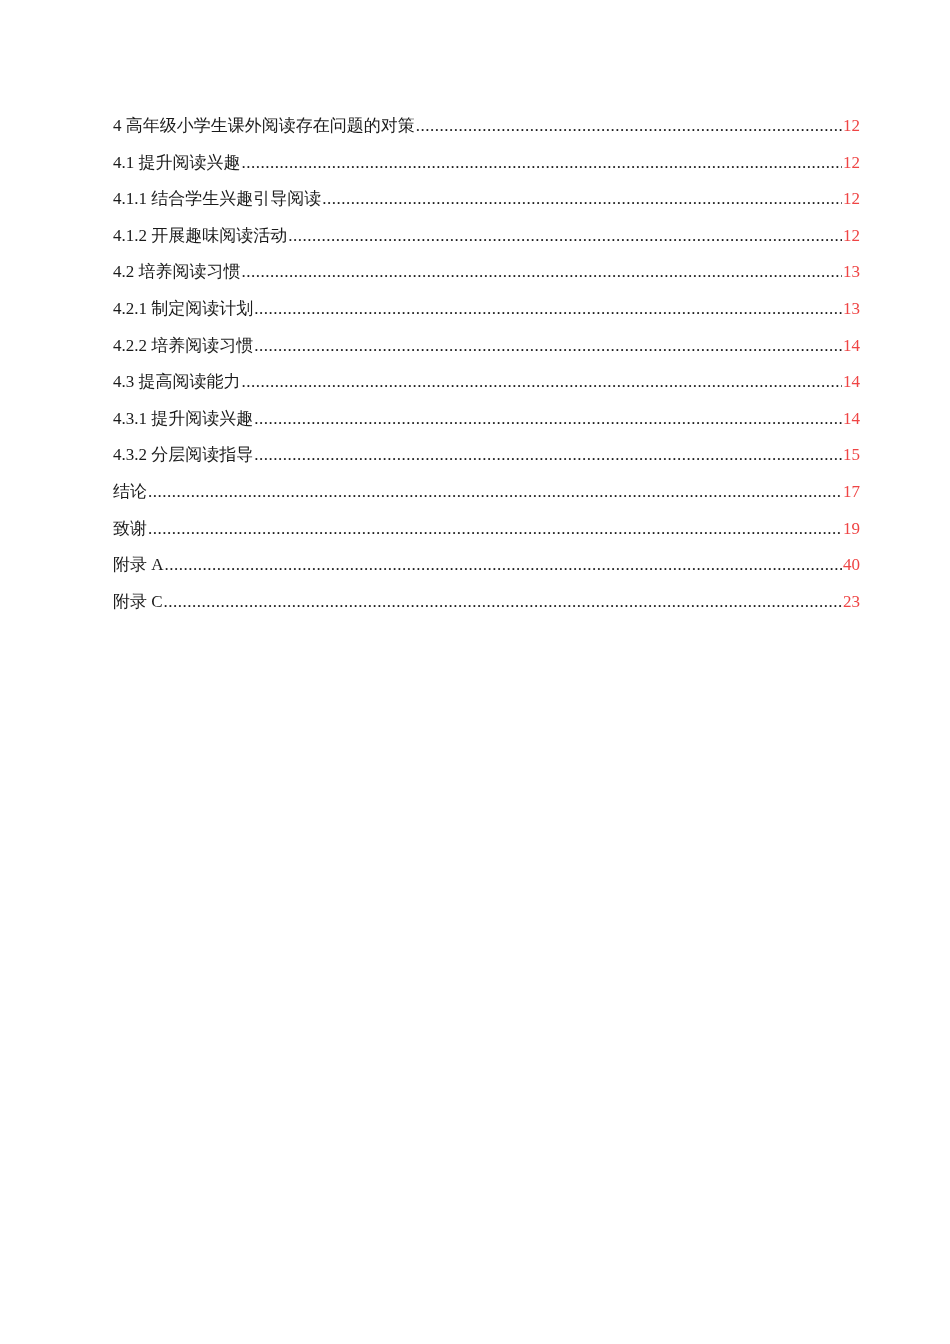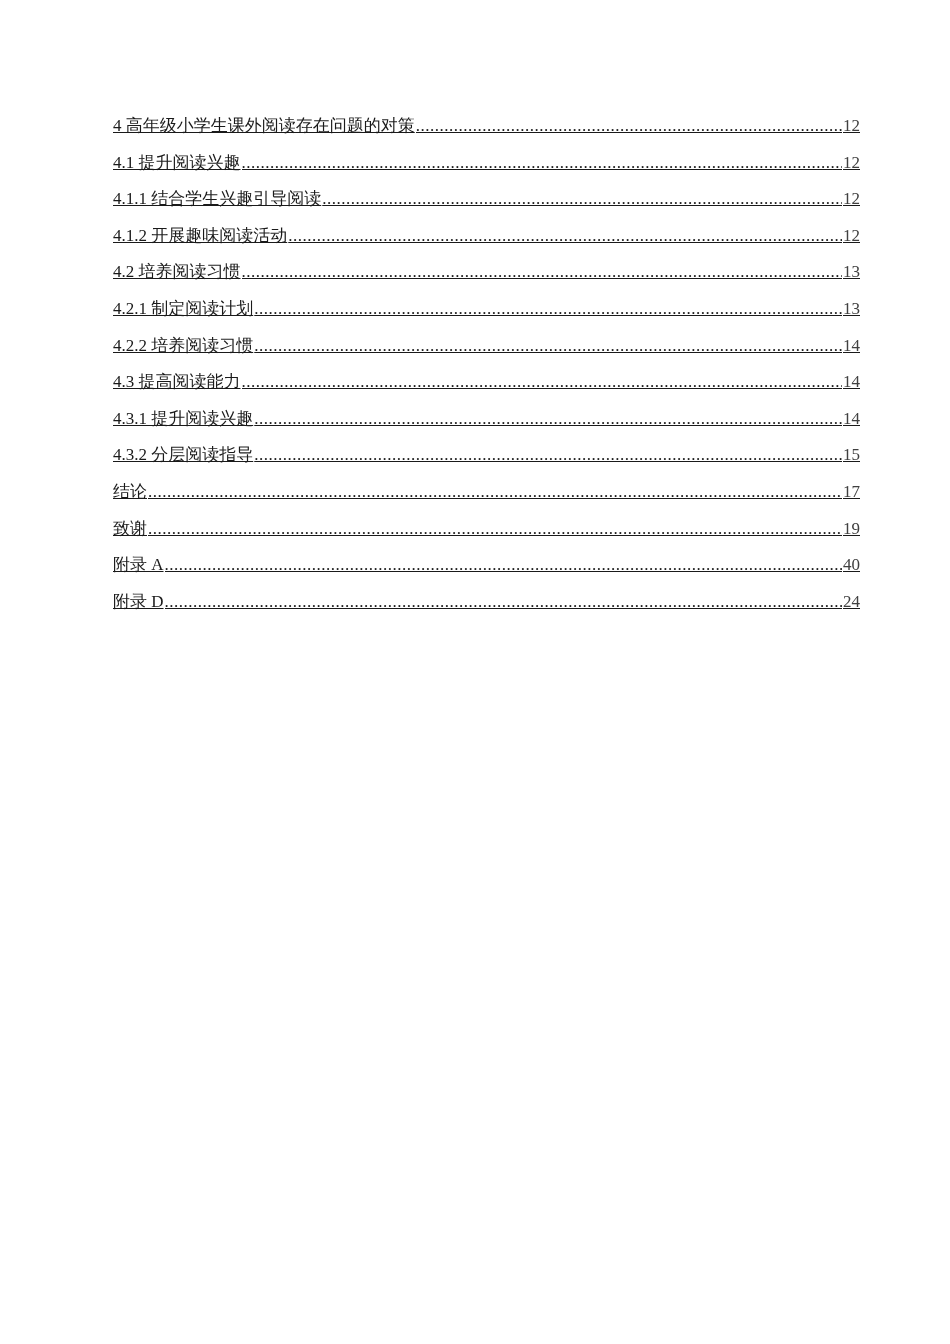--- a/index.html
+++ b/index.html
@@ -25,40 +25,39 @@
       list-style: none;
     }
     .toc-entry {
       display: flex;
       align-items: baseline;
       height: 36.6px;
       font-size: 17px;
       line-height: 24px;
       white-space: nowrap;
       cursor: pointer;
-      text-decoration: underline;
     }
     .toc-title {
       flex: 0 0 auto;
       color: #1a1a1a;
     }
     .toc-leader {
       flex: 1 1 auto;
       overflow: hidden;
       margin: 0 1px;
       color: #1a1a1a;
       letter-spacing: 0.5px;
     }
     .toc-leader::before {
       content: "................................................................................................................................................................................................................................................................................................";
     }
     .toc-page {
       flex: 0 0 auto;
       text-align: right;
-      color: #404040;
+      color: #ef4444;
     }
   </style>
 </head>
 <body>
 
 <ul class="toc">
   <li class="toc-entry">
     <span class="toc-title">4 高年级小学生课外阅读存在问题的对策</span>
     <span class="toc-leader"></span>
     <span class="toc-page">12</span>
@@ -117,17 +116,17 @@
     <span class="toc-title">致谢</span>
     <span class="toc-leader"></span>
     <span class="toc-page">19</span>
   </li>
   <li class="toc-entry">
     <span class="toc-title">附录 A</span>
     <span class="toc-leader"></span>
     <span class="toc-page">40</span>
   </li>
   <li class="toc-entry">
-    <span class="toc-title">附录 D</span>
+    <span class="toc-title">附录 C</span>
     <span class="toc-leader"></span>
-    <span class="toc-page">24</span>
+    <span class="toc-page">23</span>
   </li>
 </ul>
 
 </body></html>

